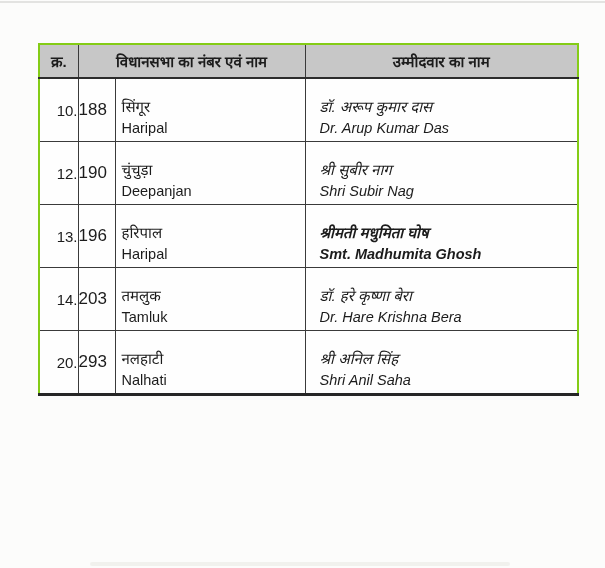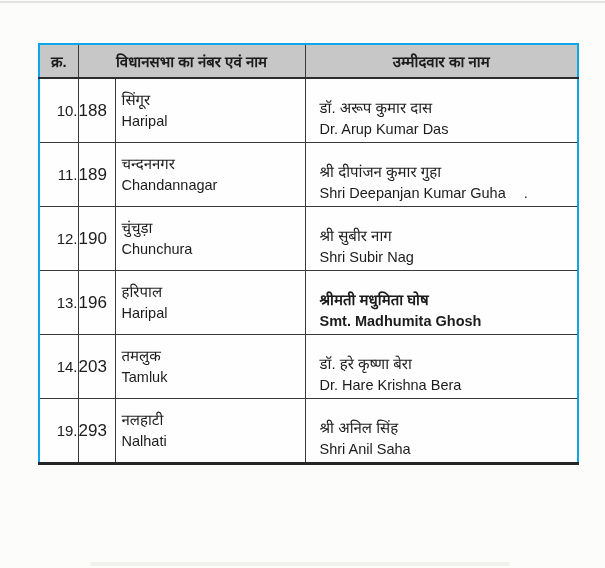--- a/index.html
+++ b/index.html
@@ -26,21 +26,21 @@
     border-collapse:collapse;
     table-layout:fixed;
     background:#fefefe;
   }
   .doc-table td,.doc-table th{
     border:1px solid #3a3a3a;
     padding:0;
     vertical-align:middle;
     overflow:hidden;
   }
-  .doc-table{border:2px solid #0ea5e9;}
+  .doc-table{border:2px solid #84cc16;}
   .doc-table tr.header-row th{
     background:#c7c7c7;
     height:32px;
     font-size:15px;
     font-weight:bold;
     text-align:center;
     border-bottom:2px solid #2c2c2c;
   }
   .doc-table tr.data-row{height:48px;}
   .doc-table tr.data-row:last-child td{border-bottom:3px solid #262626;}
@@ -48,24 +48,25 @@
   .col-number{width:37px;}
   .col-name{width:190px;}
   .col-cand{width:273px;}
   td.c-serial{
     text-align:right;font-size:15px;
   }
   td.c-num{
     font-size:17px;
   }
   td.c-name{padding:2px 4px 2px 6px;}
-  td.c-cand{padding:18px 4px 2px 14px;}
+  td.c-cand{padding:2px 4px 2px 14px;font-style:italic;}
   .hi{
     font-size:15px;line-height:22px;
     white-space:nowrap;
+    margin-top:15px;
   }
   .en{
     font-size:14.5px;line-height:21px;
     white-space:nowrap;
   }
   td.bold .hi, td.bold .en{font-weight:bold;}
   .stray{margin-left:18px;}
 </style>
 </head>
 <body>
@@ -92,39 +93,27 @@
     <td class="c-name">
       <div class="hi">सिंगूर</div>
       <div class="en">Haripal</div>
     </td>
     <td class="c-cand">
       <div class="hi">डॉ. अरूप कुमार दास</div>
       <div class="en">Dr. Arup Kumar Das</div>
     </td>
   </tr>
 
-  <tr class="data-row">
-    <td class="c-serial">11.</td>
-    <td class="c-num">189</td>
-    <td class="c-name">
-      <div class="hi">चन्दननगर</div>
-      <div class="en">Chandannagar</div>
-    </td>
-    <td class="c-cand">
-      <div class="hi">श्री दीपांजन कुमार गुहा</div>
-      <div class="en"><span>Shri Deepanjan Kumar Guha</span><span class="stray">.</span></div>
-    </td>
-  </tr>
 
   <tr class="data-row">
     <td class="c-serial">12.</td>
     <td class="c-num">190</td>
     <td class="c-name">
       <div class="hi">चुंचुड़ा</div>
-      <div class="en">Chunchura</div>
+      <div class="en">Deepanjan</div>
     </td>
     <td class="c-cand">
       <div class="hi">श्री सुबीर नाग</div>
       <div class="en">Shri Subir Nag</div>
     </td>
   </tr>
 
   <tr class="data-row">
     <td class="c-serial">13.</td>
     <td class="c-num">196</td>
@@ -149,21 +138,21 @@
       <div class="hi">डॉ. हरे कृष्णा बेरा</div>
       <div class="en">Dr. Hare Krishna Bera</div>
     </td>
   </tr>
 
 
 
 
 
   <tr class="data-row">
-    <td class="c-serial">19.</td>
+    <td class="c-serial">20.</td>
     <td class="c-num">293</td>
     <td class="c-name">
       <div class="hi">नलहाटी</div>
       <div class="en">Nalhati</div>
     </td>
     <td class="c-cand">
       <div class="hi">श्री अनिल सिंह</div>
       <div class="en">Shri Anil Saha</div>
     </td>
   </tr>

